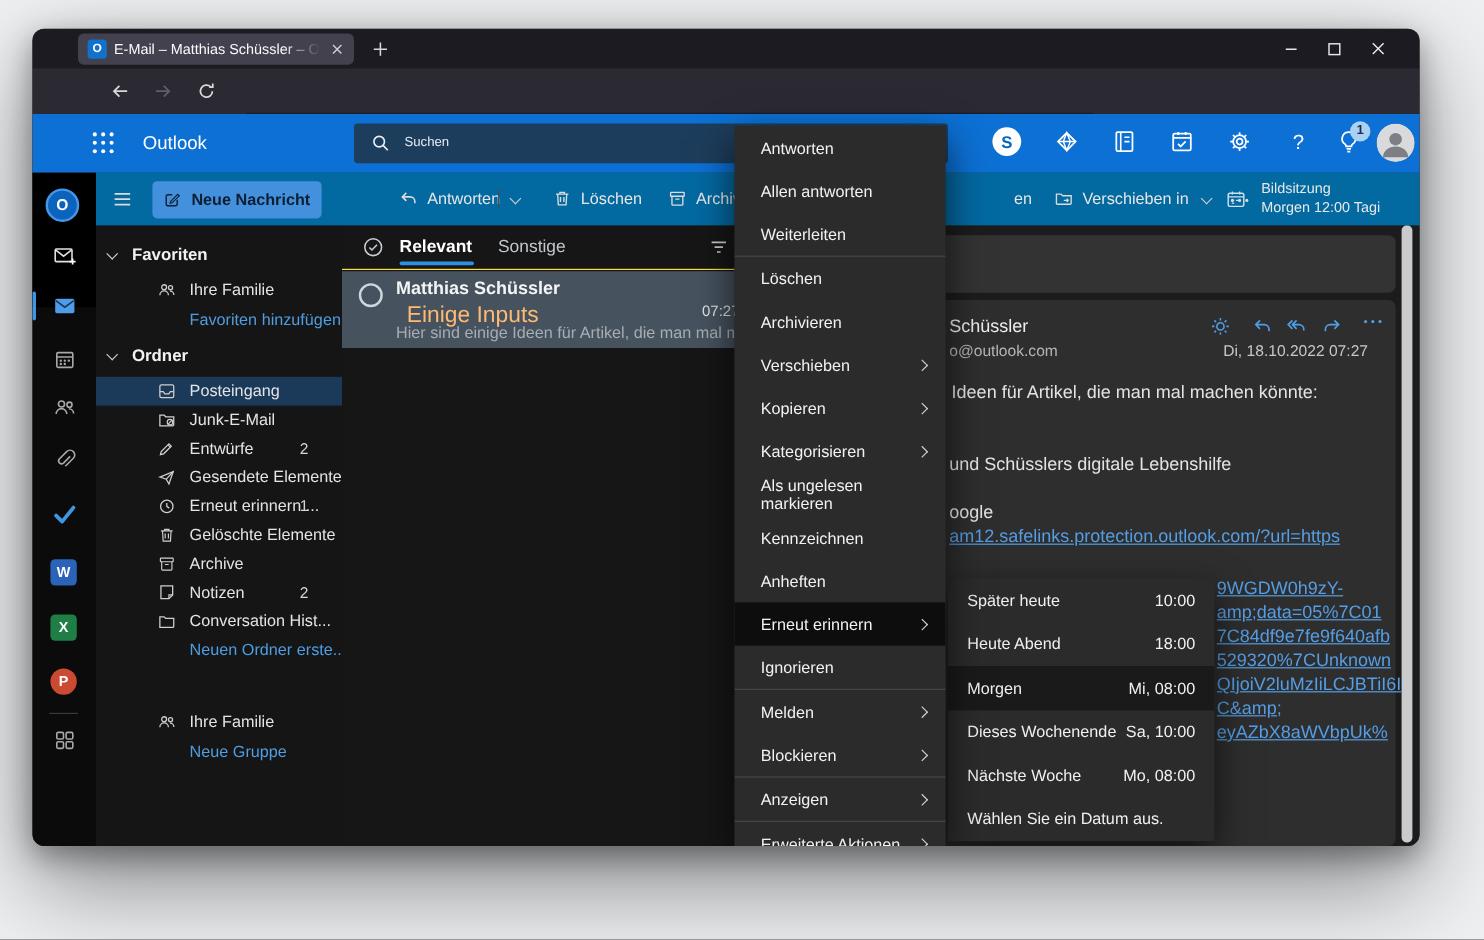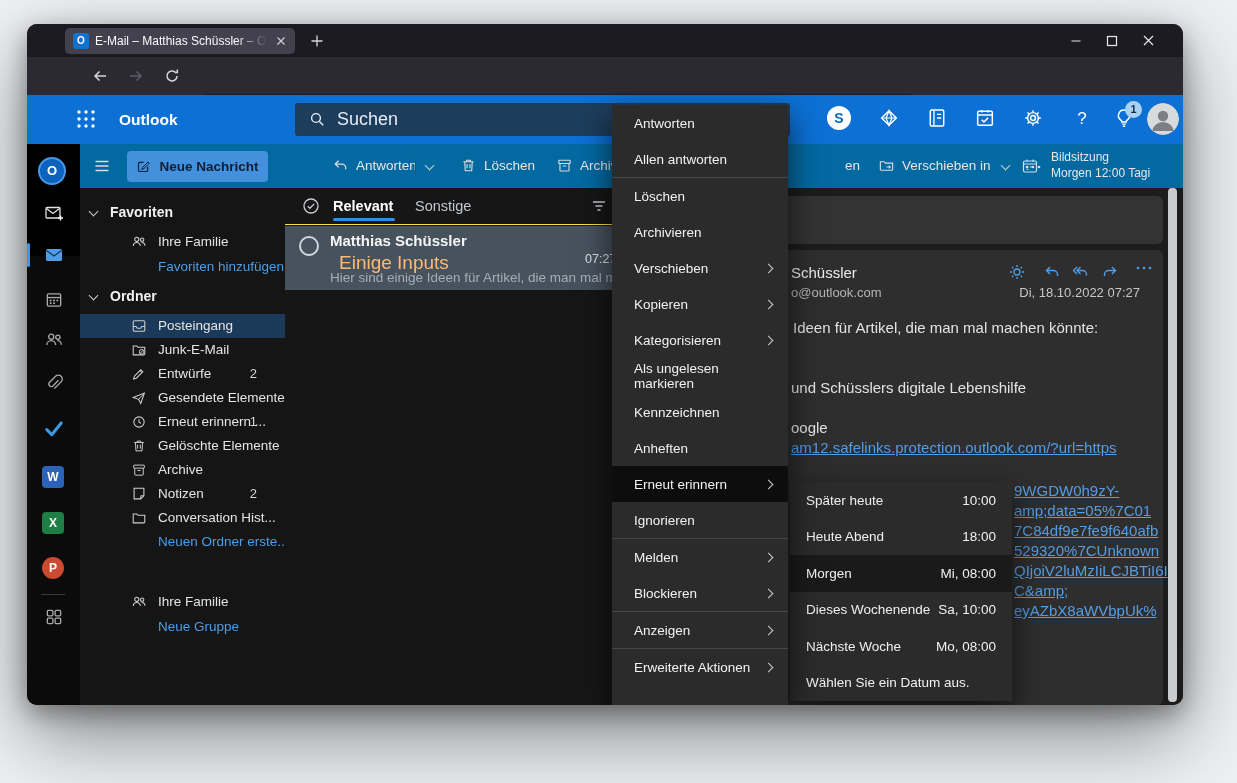--- a/index.html
+++ b/index.html
@@ -19,23 +19,23 @@
   .navic{position:absolute;top:43px;width:18px;height:18px;color:#d6d6db}
   .urlbar{position:absolute;left:176px;top:37px;width:710px;height:30px;background:#1d1c25;border-radius:4px}
   .urlic{position:absolute;top:6px;width:18px;height:18px;color:#cfcfd6}
   .urltext{position:absolute;left:88px;top:0;width:470px;height:30px;line-height:30px;font-size:12.5px;white-space:nowrap;overflow:hidden;
            -webkit-mask-image:linear-gradient(90deg,#000 88%,transparent);mask-image:linear-gradient(90deg,#000 88%,transparent)}
   .urltext .dim{color:#a8a8b3}.urltext .dom{color:#fbfbfe}
   .fxavatar{position:absolute;left:1058px;top:41px;width:22px;height:22px;border-radius:50%;
             background:radial-gradient(circle at 50% 35%,#ffb05e 0 20%,#e06a2b 45%,#7a1d07 75%,#2a0b03 100%)}
   
   .o-header{position:absolute;left:0;top:71px;width:1156px;height:49px;background:#0c70d4;color:#fff}
-  .brand{position:absolute;left:92px;top:0;height:49px;line-height:49px;font-size:15.5px;font-weight:bold}
+  .brand{position:absolute;left:92px;top:0;height:49px;line-height:49px;font-size:15.5px;font-weight:normal}
   .searchbox{position:absolute;left:268px;top:8px;width:495px;height:33px;background:#1d3d5c;border-radius:3px;color:#e6edf4}
-  .searchbox .ph{position:absolute;left:42px;top:0;height:33px;line-height:33px;font-size:18px}
+  .searchbox .ph{position:absolute;left:42px;top:0;height:33px;line-height:33px;font-size:11px}
   .hic{position:absolute;top:12px;width:24px;height:24px;color:#fff}
   .skype{position:absolute;left:800px;top:11px;width:24px;height:24px;border-radius:50%;background:#fff;color:#0a66c2;font-weight:bold;font-size:14px;text-align:center;line-height:24px}
   .badge{position:absolute;left:12px;top:-6px;width:17px;height:17px;border-radius:50%;background:#a9d1f3;color:#15314d;font-size:11px;font-weight:bold;text-align:center;line-height:17px}
   .o-avatar{position:absolute;left:1120px;top:8px;width:32px;height:32px;border-radius:50%;overflow:hidden}
   
   .rail{position:absolute;left:0;top:120px;width:53px;height:561px;background:#0b0b0b}
   .rail-top{position:absolute;left:0;top:0;width:53px;height:112px;background:#000}
   .ric{position:absolute;left:17px;width:20px;height:20px;color:#a9a9a9}
   .tile{position:absolute;left:15px;width:22px;height:22px;border-radius:4px;color:#fff;font-weight:bold;font-size:12px;text-align:center;line-height:22px}
   .ologo{position:absolute;left:11px;top:13px;width:28px;height:28px;border-radius:50%;background:#0b63bd;border:2px solid #4597e8;box-sizing:border-box;color:#fff;font-weight:bold;font-size:13px;text-align:center;line-height:24px}
@@ -617,20 +617,21 @@
   <span class="rlink" style="left:987px;top:498px">7C84df9e7fe9f640afb</span>
   <span class="rlink" style="left:987px;top:518px">529320%7CUnknown</span>
   <span class="rlink" style="left:987px;top:538px">QIjoiV2luMzIiLCJBTiI6I</span>
   <span class="rlink" style="left:987px;top:558px">C&amp;amp;</span>
   <span class="rlink" style="left:987px;top:578px">eyAZbX8aWVbpUk%</span>
   <span class="scrollbar"></span>
 
   <div class="cmenu">
     <div class="cmi">Antworten</div>
     <div class="cmi">Allen antworten</div>
+    <div class="cmi">Weiterleiten</div>
     <div class="cdiv"></div>
     <div class="cmi">Löschen</div>
     <div class="cmi">Archivieren</div>
     <div class="cmi">
         <span>Verschieben</span>
         <span class="chev r"></span>
       </div>
     <div class="cmi">
         <span>Kopieren</span>
         <span class="chev r"></span>

